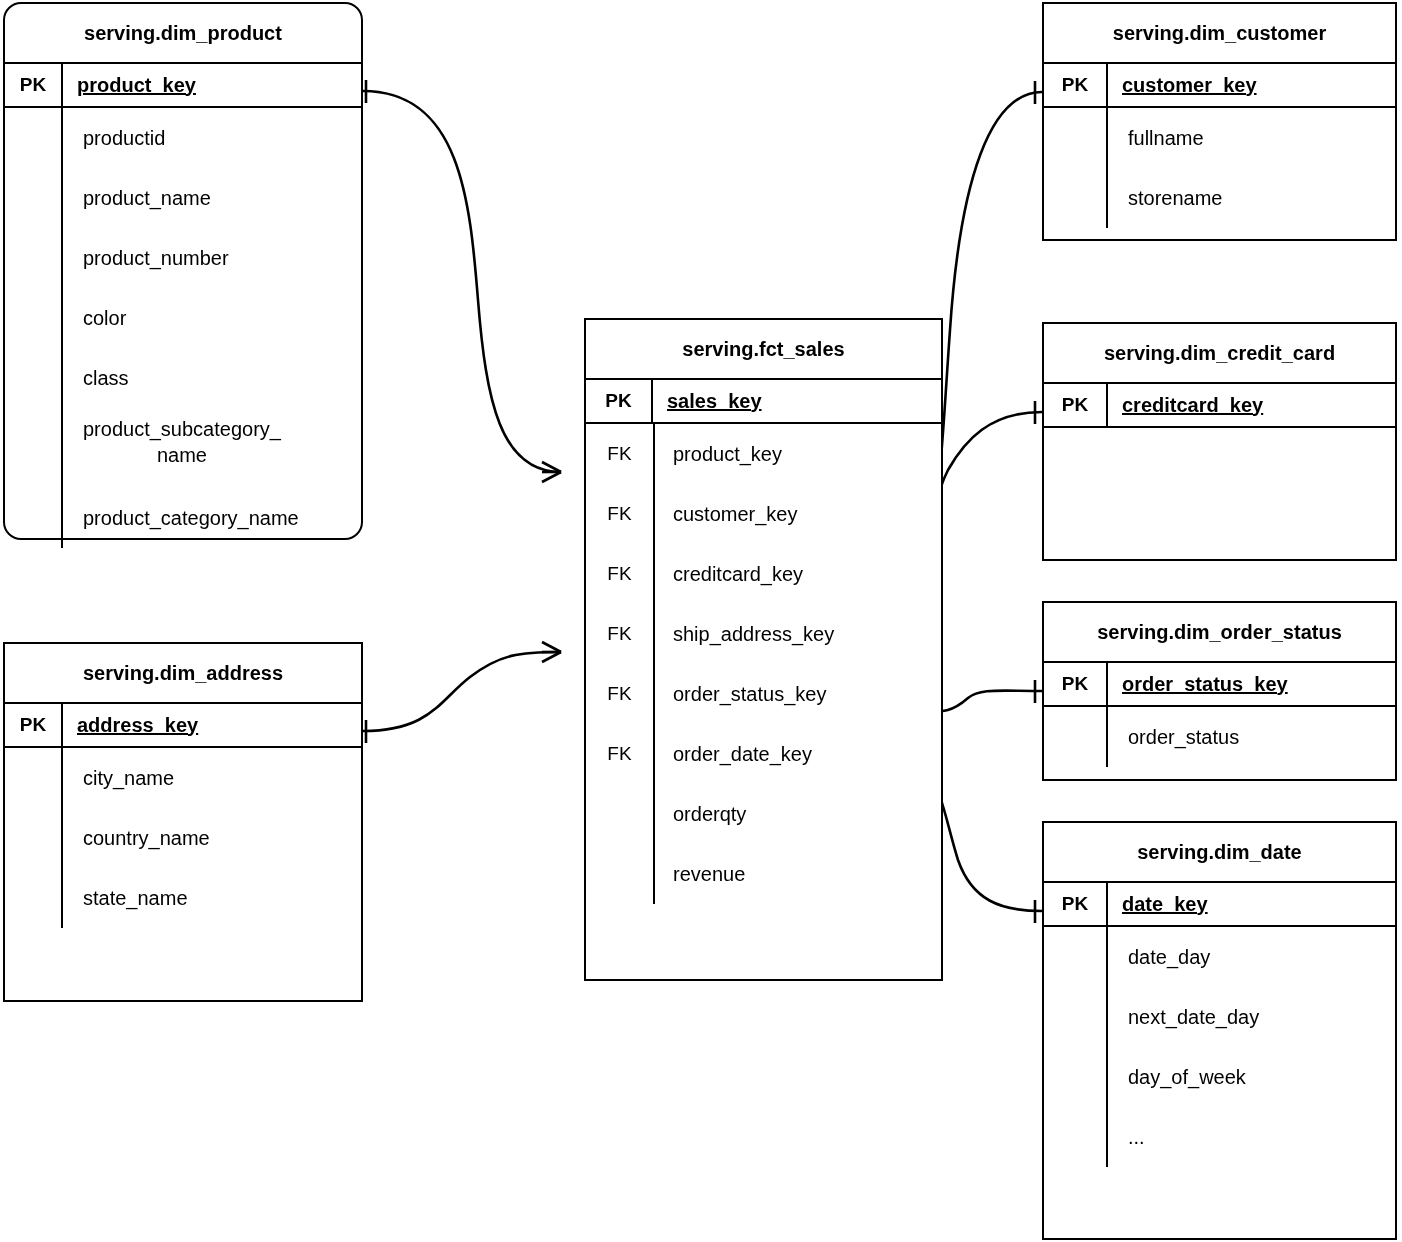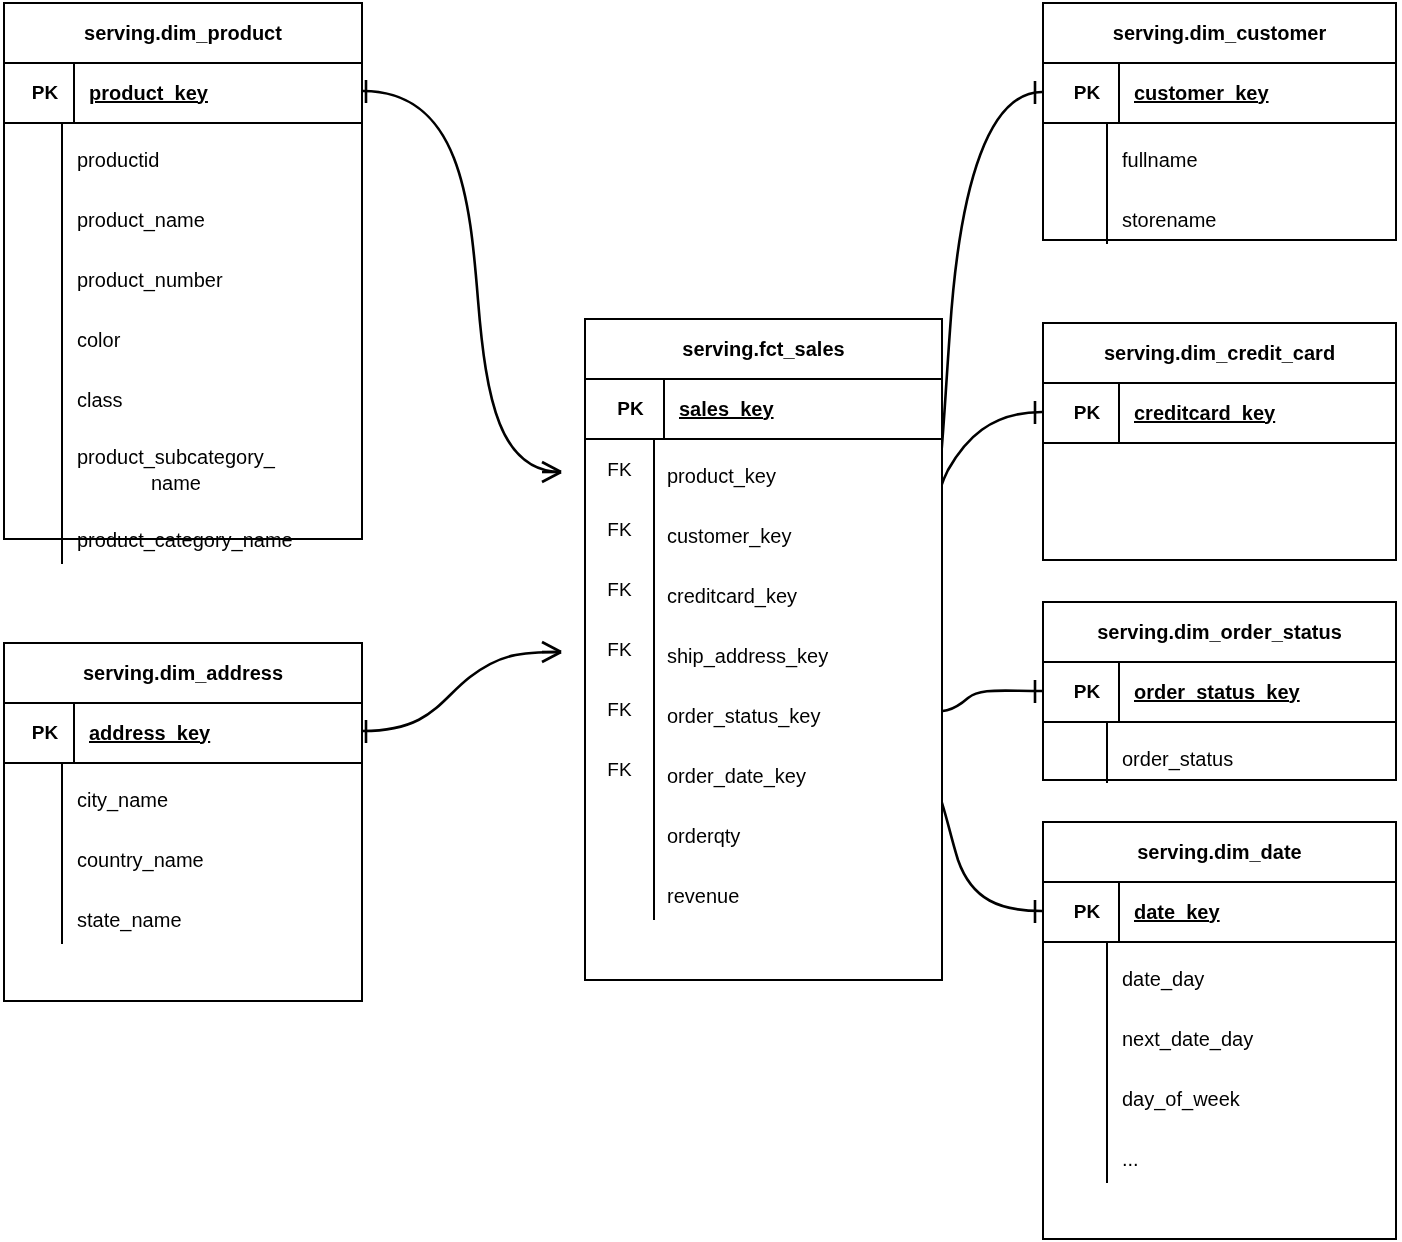--- a/index.html
+++ b/index.html
@@ -30,23 +30,22 @@
     font-weight: bold;
     font-size: 20px;
     color: #000000;
     border-bottom: 2px solid #000000;
     white-space: nowrap;
     overflow: hidden;
   }
   .pk-row {
     box-sizing: border-box;
     display: flex;
-    height: 60px;
+    height: 44px;
     border-bottom: 2px solid #000000;
-    padding-left: 12px;
   }
   .pk-tag {
     box-sizing: border-box;
     flex: 0 0 auto;
     display: flex;
     align-items: center;
     justify-content: center;
     font-weight: bold;
     font-size: 19px;
     color: #000000;
@@ -96,23 +95,22 @@
     width: 67px;
     flex: 0 0 67px;
     font-size: 19px;
     display: flex;
     align-items: center;
     justify-content: center;
     color: #000000;
     text-align: center;
   }
   .attr-label {
-    padding-left: 14px;
+    padding-left: 20px;
     white-space: pre-line;
-    margin-top: 12px;
   }
   
   .fct-attrs {
     position: relative;
   }
   .fct-divider {
     position: absolute;
     top: 0;
     bottom: 0;
     left: 67px;
@@ -189,21 +187,21 @@
         <line x1="920" y1="712" x2="940" y2="712"></line>
       </g>
       <g>
         <line x1="920" y1="772" x2="940" y2="762"></line>
         <line x1="920" y1="772" x2="940" y2="782"></line>
         <line x1="920" y1="772" x2="940" y2="772"></line>
       </g>
     </g>
   </svg>
 
-  <div class="entity" style="left:3px; top:2px; width:360px; height:538px;">
+  <div class="entity" style="left:3px; top:2px; width:360px; height:538px;border-radius:18px;">
     <div class="ent-title">serving.dim_product</div>
     <div class="pk-row">
       <div class="pk-tag" style="width:58px; flex-basis:58px;">PK</div>
       <div class="pk-name">
         <span>product_key</span>
       </div>
     </div>
     <div class="attr-body">
       <div class="attr-gutter" style="width:58px; flex-basis:58px;"></div>
       <div class="attr-list">

